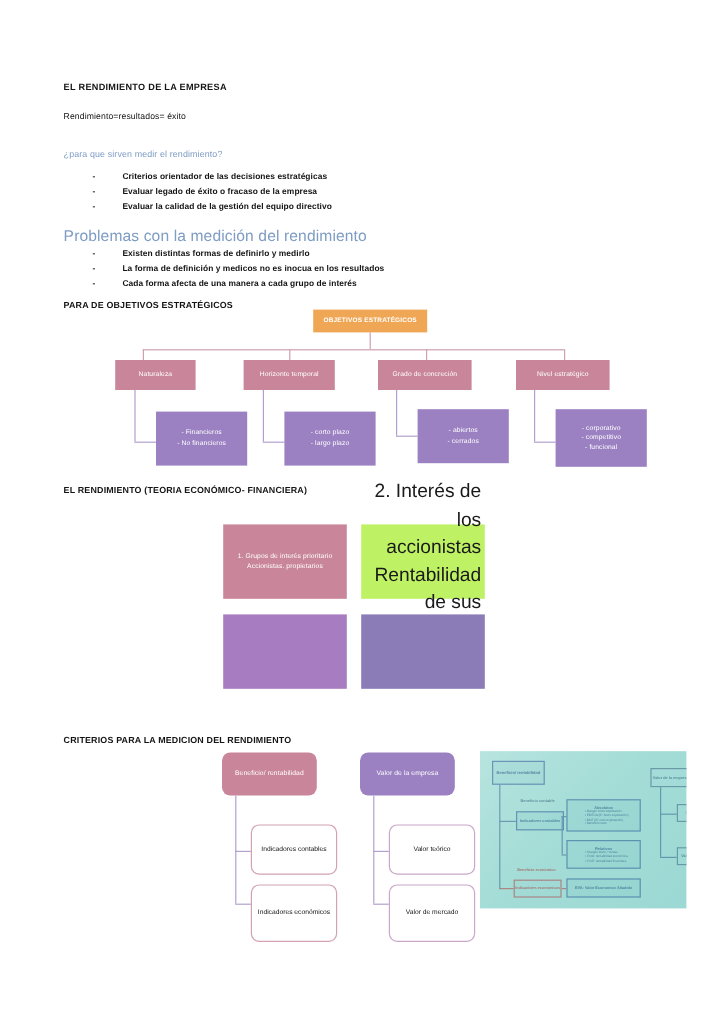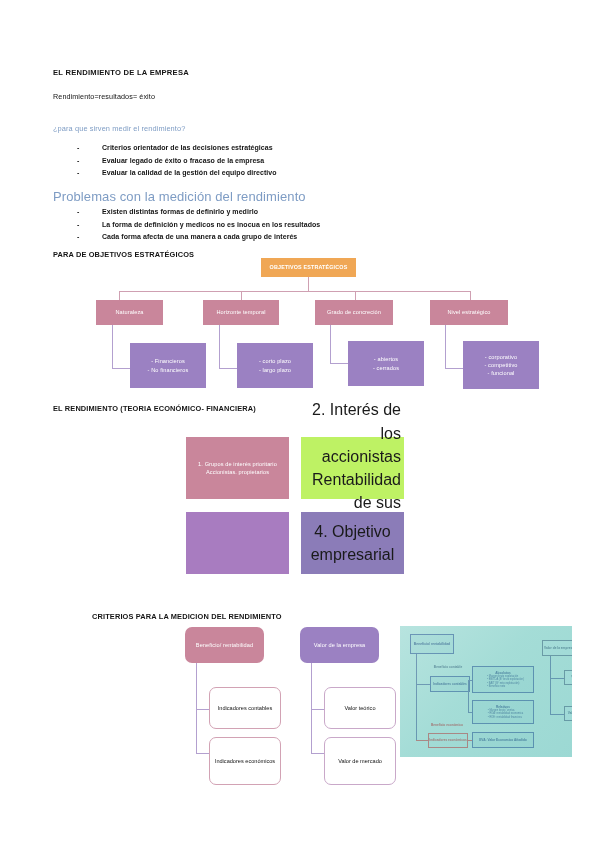--- a/index.html
+++ b/index.html
@@ -68,21 +68,21 @@
   .section-head {
     position: absolute;
     left: 53px;
     font-size: 7.4px;
     font-weight: bold;
     letter-spacing: 0.15px;
     color: #141414;
   }
   .sh-1 { top: 250px; }
   .sh-2 { top: 404px; }
-  .sh-3 { top: 612px; margin-left: 39px; }
+  .sh-3 { top: 612px; }
 
   
   .box {
     position: absolute;
     box-sizing: border-box;
     display: flex;
     align-items: center;
     justify-content: center;
     text-align: center;
     line-height: 1.45;
@@ -310,21 +310,20 @@
         <div>2. Interés de los accionistas</div>
         <div>Rentabilidad de sus inversión</div>
       </div>
     </div>
     <div class="box plum" style="left:186px; top:512px; width:103px; height:62px;">
       <div class="inner">
       </div>
     </div>
     <div class="box purple-dark" style="left:301px; top:512px; width:103px; height:62px;">
       <div class="inner">
-        <div>4. Objetivo empresarial</div>
       </div>
     </div>
   </div>
 
   <div class="section-head sh-3">CRITERIOS PARA LA MEDICION DEL RENDIMIENTO</div>
 
   <div>
 
     <div class="box pink rounded" style="left:185px; top:627px; width:79px; height:36px;">
       <div class="inner">Beneficio/ rentabilidad</div>

